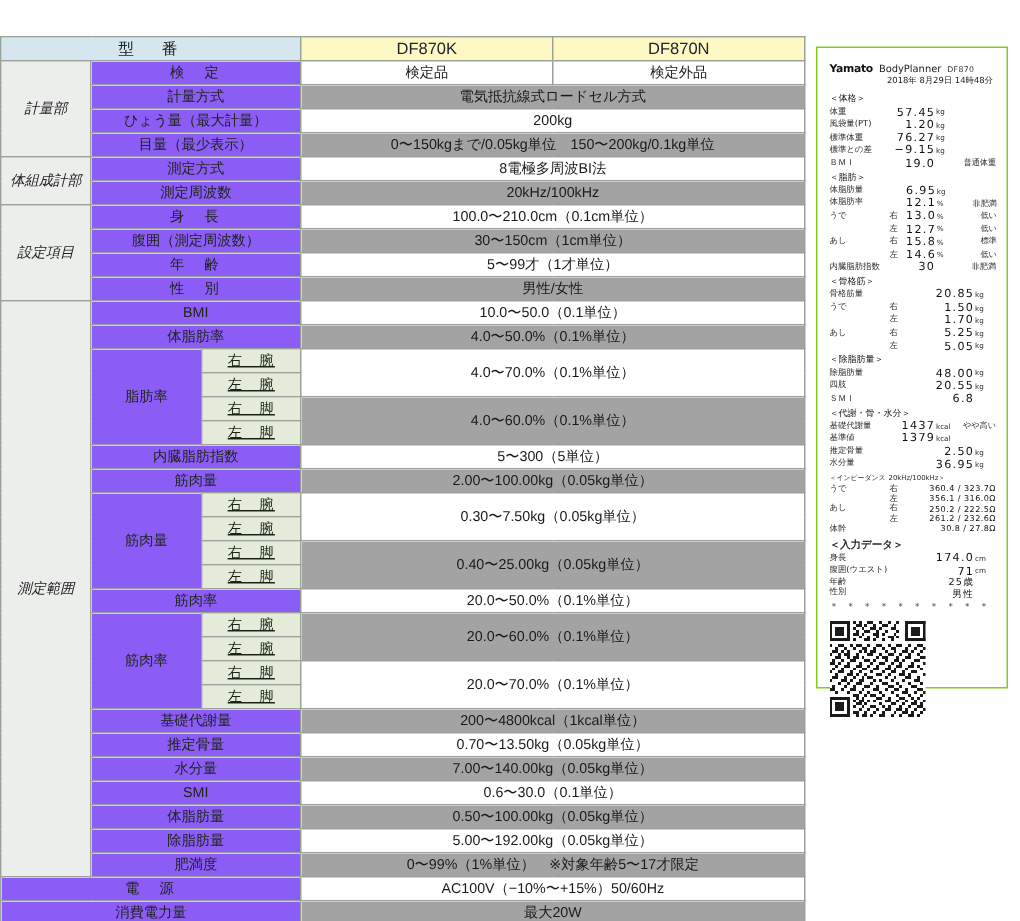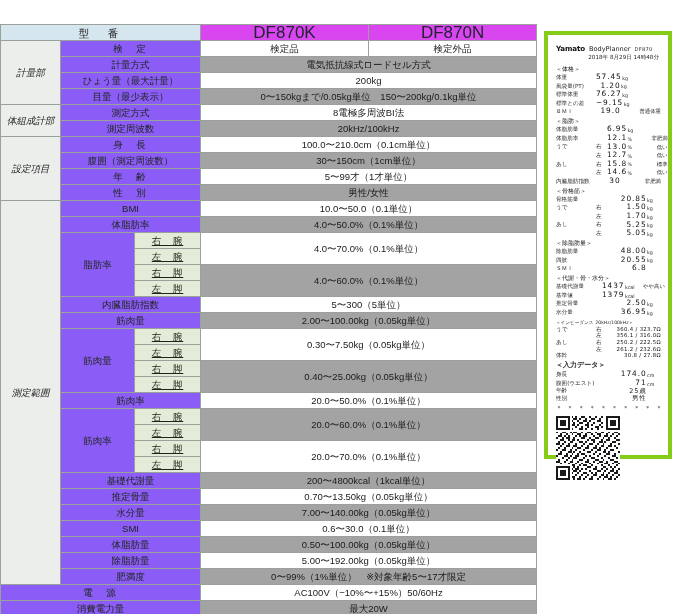--- a/index.html
+++ b/index.html
@@ -16,34 +16,34 @@
     border-collapse:collapse;table-layout:fixed;
     font-size:9.5px;
   }
   .spec td{
     border:1px solid #9aa09a;
     padding:0 2px;height:15px;line-height:14px;
     text-align:center;vertical-align:middle;
     white-space:nowrap;overflow:hidden;
   }
   .hdr-label{background:#d6e6ef;height:22px;letter-spacing:3px;font-size:10.5px;color:#222;}
-  .hdr-model{background:#d946ef;height:22px;font-size:17px;color:#223;}
+  .hdr-model{background:#fef9c3;height:22px;font-size:11px;color:#223;}
   .grp{background:#eceeec;font-size:9.5px;color:#222;font-style:italic;}
   .lbl{background:#8b5cf6;color:#1c2418;}
   .lbl-sub{background:#e4ebd9;color:#1c2418;letter-spacing:1px;text-decoration:underline;}
   .val{background:#ffffff;}
   .val.alt{background:#a3a3a3;}
   .sp{letter-spacing:4px;}
   .sp2{letter-spacing:2px;}
   .tiny{font-size:8.5px;}
 
   
   .receipt{
     position:absolute;left:544px;top:7px;width:128px;height:428px;
-    border:4px solid #84cc16;background:#fff;
+    border:1px solid #84cc16;background:#fff;
     box-sizing:border-box;padding:10px 7px 6px 8px;
     font-family:"DejaVu Sans",sans-serif;
     font-size:5.6px;line-height:1.05;color:#2b2b2b;
   }
   .r-title{display:flex;align-items:baseline;gap:4px;margin-bottom:2px;}
   .r-brand{font-size:7.2px;font-weight:bold;letter-spacing:-.2px;color:#111;}
   .r-prod{font-size:6.6px;color:#222;}
   .r-model{font-size:5.2px;color:#333;letter-spacing:.2px;}
   .r-date{text-align:right;font-size:5.6px;margin:0 2px 5px 0;color:#222;}
   .r-sec{font-size:6px;margin:3px 0 1px 0;color:#111;}

